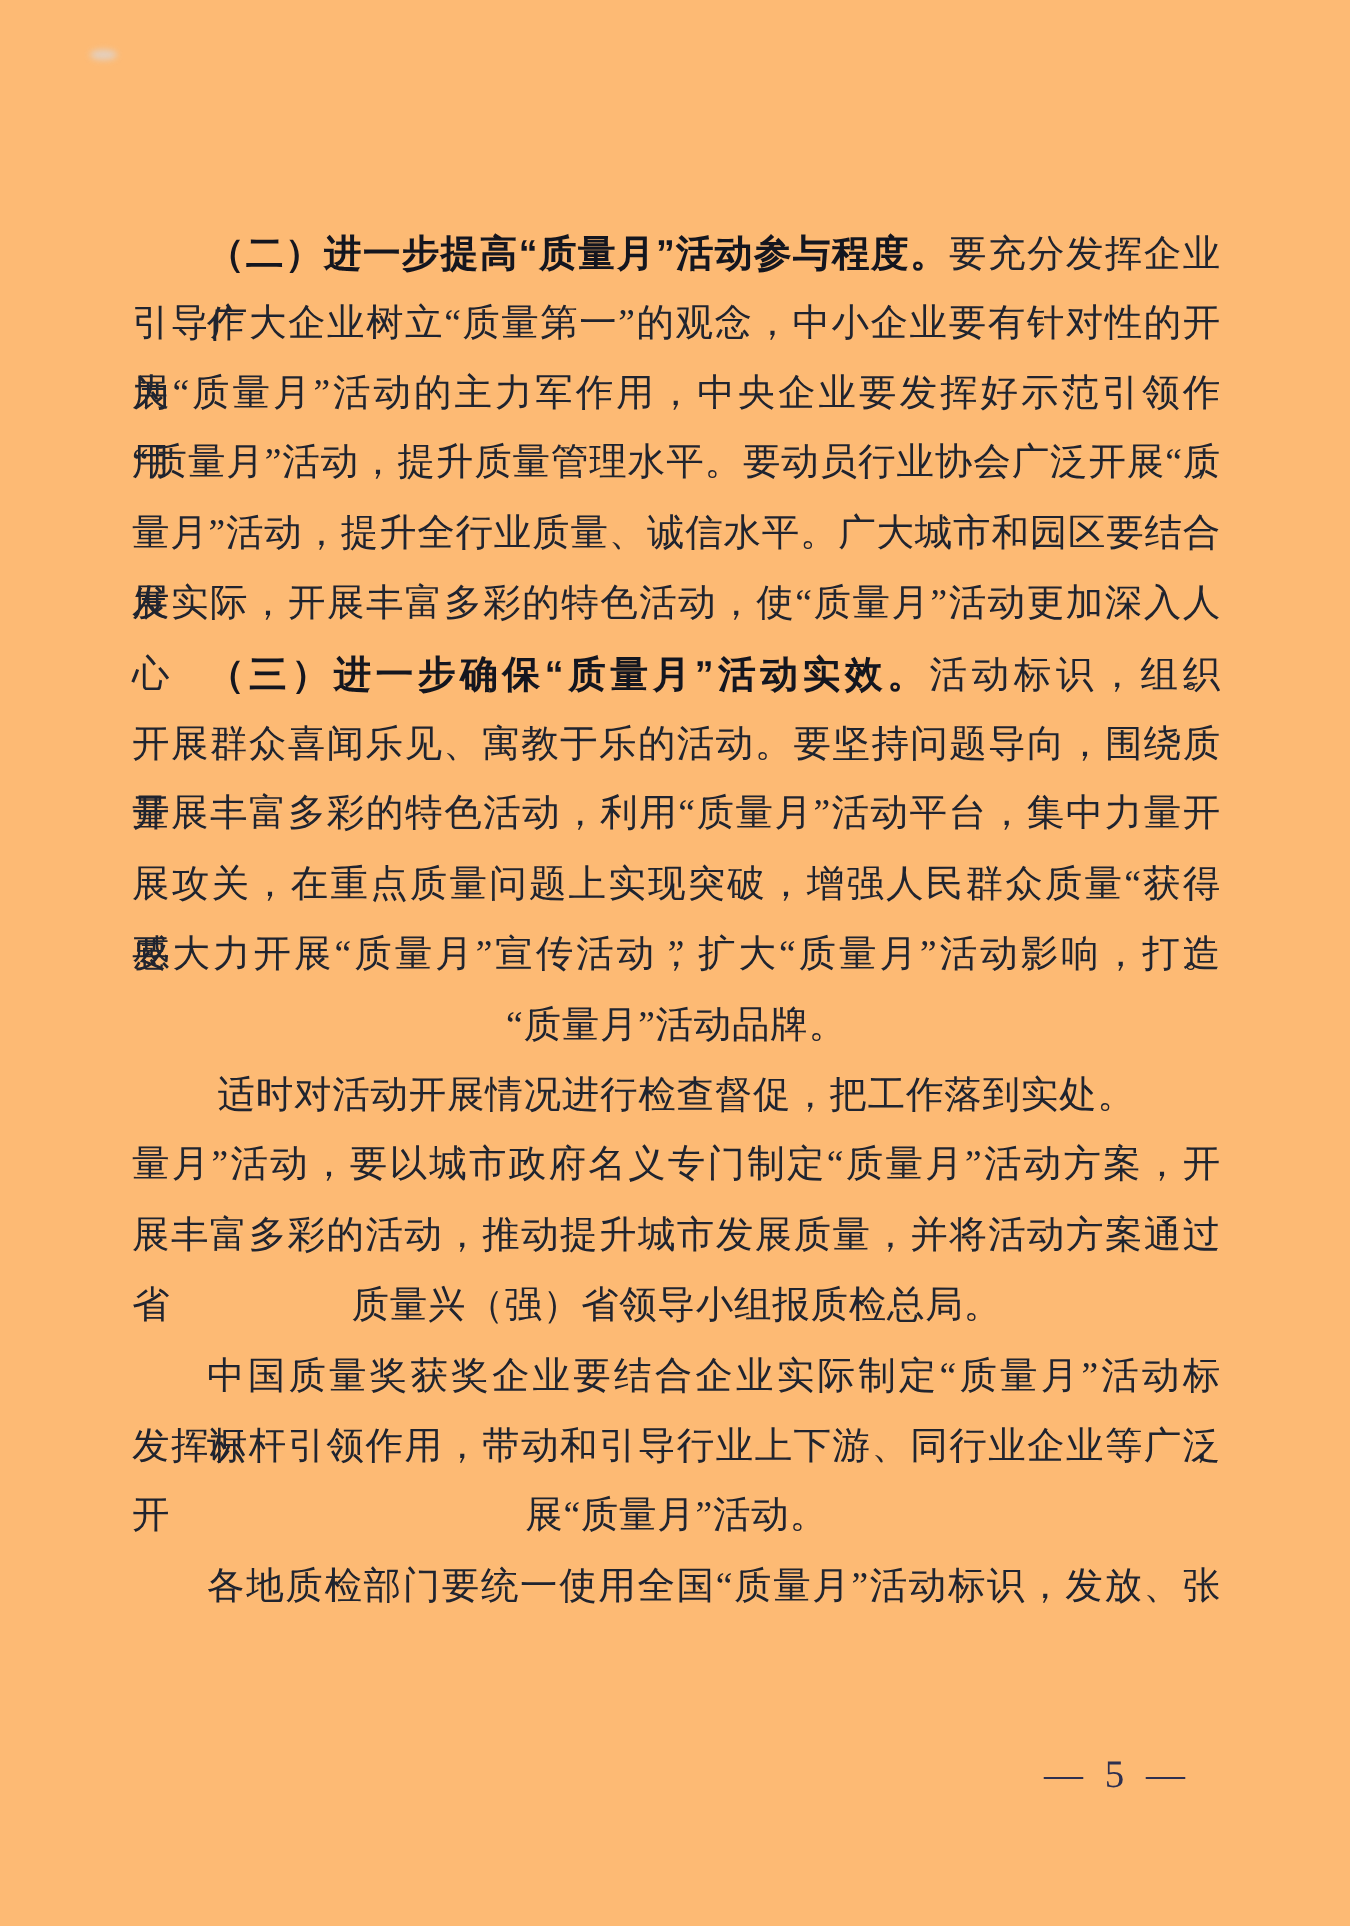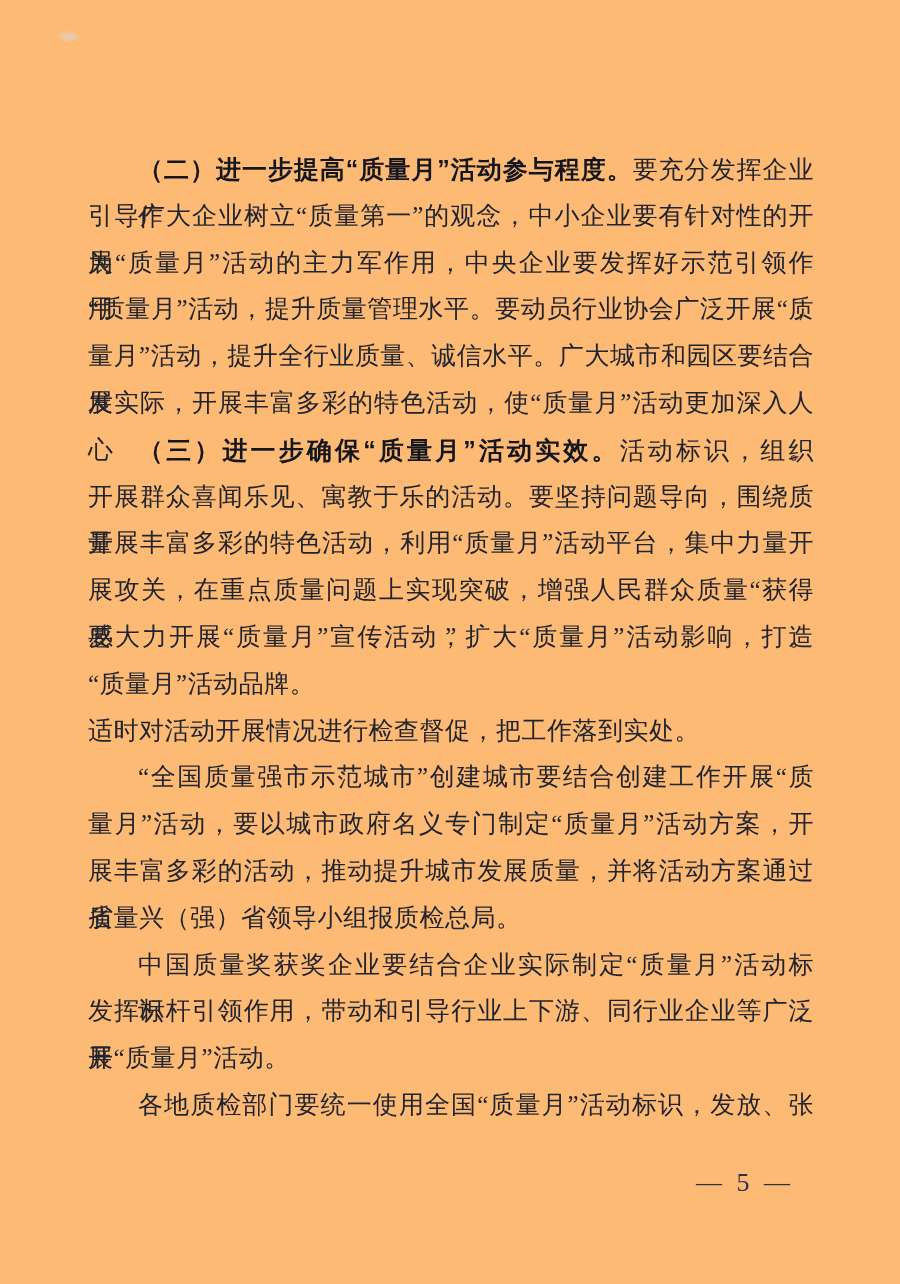--- a/index.html
+++ b/index.html
@@ -36,21 +36,21 @@
     top: 146px;
     width: 726px;
     color: #20242f;
     font-size: 25px;
     line-height: 46.8px;
     letter-spacing: 0.5px;
   }
   .line {
     height: 46.8px;
     white-space: nowrap;
-    text-align: left;
+    text-align: center;
   }
   .line.fill {
     white-space: normal;
     text-align: justify;
     text-align-last: justify;
   }
   .line.indent {
     padding-left: 50px;
   }
   .line.indent.fill {
@@ -89,21 +89,20 @@
 
     <div class="line indent fill"><span class="bold-lead">（三）进一步确保“质量月”活动实效。</span><span>活动标识，组织</span></div>
     <div class="line fill"><span>开展群众喜闻乐见、寓教于乐的活动。要坚持问题导向，围绕质量</span></div>
     <div class="line fill"><span>开展丰富多彩的特色活动，利用“质量月”活动平台，集中力量开</span></div>
     <div class="line fill"><span>展攻关，在重点质量问题上实现突破，增强人民群众质量“获得感”。</span></div>
     <div class="line fill"><span>要大力开展“质量月”宣传活动，扩大“质量月”活动影响，打造</span></div>
     <div class="line"><span>“质量月”活动品牌。</span></div>
 
     <div class="line"><span>适时对活动开展情况进行检查督促，把工作落到实处。</span></div>
 
-    <div class="line indent fill"><span>“全国质量强市示范城市”创建城市要结合创建工作开展“质</span></div>
     <div class="line fill"><span>量月”活动，要以城市政府名义专门制定“质量月”活动方案，开</span></div>
     <div class="line fill"><span>展丰富多彩的活动，推动提升城市发展质量，并将活动方案通过省</span></div>
     <div class="line"><span>质量兴（强）省领导小组报质检总局。</span></div>
 
     <div class="line indent fill"><span>中国质量奖获奖企业要结合企业实际制定“质量月”活动标识，</span></div>
     <div class="line fill"><span>发挥标杆引领作用，带动和引导行业上下游、同行业企业等广泛开</span></div>
     <div class="line"><span>展“质量月”活动。</span></div>
 
     <div class="line indent fill"><span>各地质检部门要统一使用全国“质量月”活动标识，发放、张</span></div>
 

